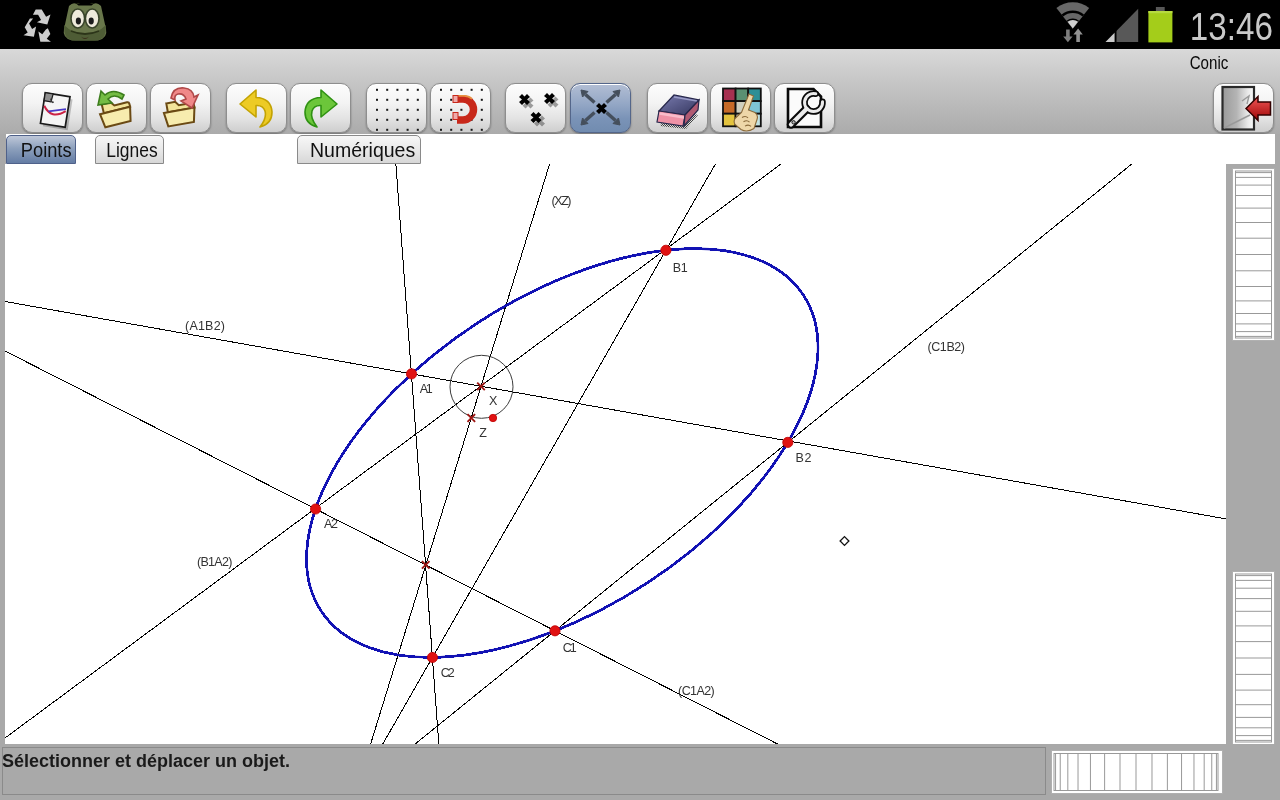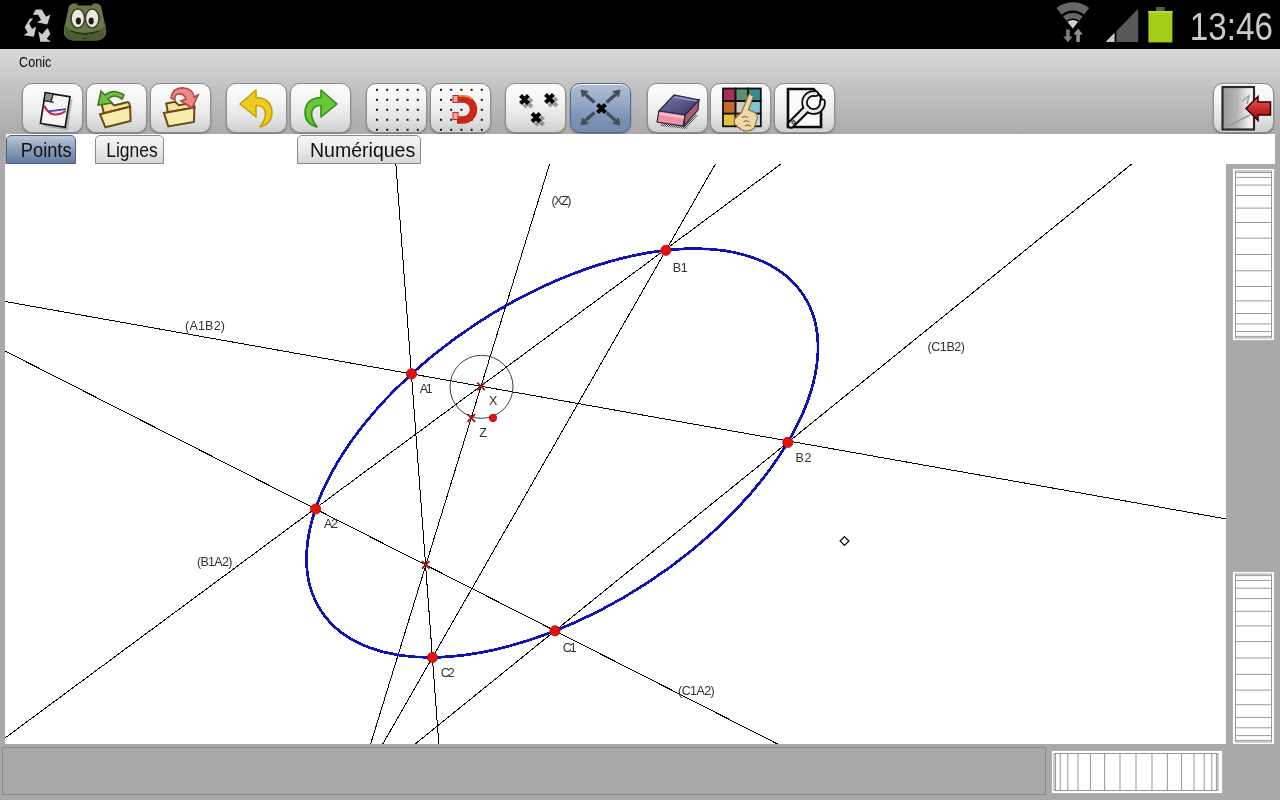--- a/index.html
+++ b/index.html
@@ -1,20 +1,20 @@
 <!DOCTYPE html>
 <html><head><meta charset="utf-8">
 <style>
 *{margin:0;padding:0;box-sizing:border-box}
 html,body{width:1280px;height:800px;overflow:hidden;font-family:"Liberation Sans",sans-serif;background:#a9a9a9}
 #root{position:absolute;left:0;top:0;width:1280px;height:800px}
 #sbar{position:absolute;left:0;top:0;width:1280px;height:49px;background:#000}
 #time{position:absolute;right:7px;top:3.5px;color:#c9c9c9;font-size:39.5px;transform:scaleX(0.84);transform-origin:right}
 #header{position:absolute;left:0;top:49px;width:1280px;height:85px;background:linear-gradient(180deg,#d9d9d9,#c3c3c3 45%,#ababab)}
-#title{position:absolute;left:16px;top:3.5px;width:1232px;text-align:left;font-size:15px;color:#0a0a0a}
+#title{position:absolute;left:0;top:3.5px;width:1232px;text-align:right;font-size:18px;color:#0a0a0a}
 #title span{display:inline-block;transform:scaleX(0.84)}
 .btn{position:absolute;top:83px;width:61px;height:50px;border-radius:10px;border:1px solid #8e8e8e;background:linear-gradient(180deg,#fdfdfd,#f3f3f3 40%,#e3e3e3 72%,#cecece);box-shadow:0 1px 2px rgba(0,0,0,0.35), inset 0 1px 0 #fff}
 .btn svg{position:absolute;left:0;top:0}
 #btnmove{background:linear-gradient(180deg,#b2bed4,#95a8c6 40%,#7a93b7 72%,#718cb0);border:1px solid #54668a}
 #tabstrip{position:absolute;left:6px;top:134px;width:1269px;height:30px;background:#fff}
 .tab{position:absolute;top:1px;height:29px;border:1px solid #8a8a8a;border-radius:5px 5px 0 0;background:linear-gradient(180deg,#f7f7f7,#e9e9e9 50%,#d7d7d7);color:#111;font-size:21px;text-align:right;line-height:27px}
 .tab span{display:inline-block;transform:scaleX(0.84)}
 #tabsel{background:linear-gradient(180deg,#bfc8d9,#8ea1bd 45%,#647ca4);border-color:#4f618a}
 #main{position:absolute;left:0;top:164px;width:1280px;height:580px;background:#a9a9a9}
 #canvas{position:absolute;left:5px;top:0;width:1220.5px;height:580px;background:#fff}
@@ -431,20 +431,21 @@
 <line x1="2.5" y1="132.7" x2="38.5" y2="132.7" stroke="#999" stroke-width="1"></line>
 <line x1="2.5" y1="145.4" x2="38.5" y2="145.4" stroke="#999" stroke-width="1"></line>
 <line x1="2.5" y1="155.8" x2="38.5" y2="155.8" stroke="#999" stroke-width="1"></line>
 <line x1="2.5" y1="163.6" x2="38.5" y2="163.6" stroke="#999" stroke-width="1"></line>
 <line x1="2.5" y1="168.4" x2="38.5" y2="168.4" stroke="#999" stroke-width="1"></line>
 </svg></div>
 </div>
 
 <div id="bottom">
 <div id="stpanel"></div>
+<div id="sttext">Sélectionner et déplacer un objet.</div>
 <div id="hslider">
 <svg width="170" height="42" viewBox="0 0 170 42">
 <rect x="2.0" y="2.5" width="164.0" height="37" fill="none" stroke="#999" stroke-width="1"></rect>
 <line x1="3.5756070069351047" y1="2.5" x2="3.5756070069351047" y2="39.5" stroke="#999" stroke-width="1"></line>
 <line x1="8.241878334074487" y1="2.5" x2="8.241878334074487" y2="39.5" stroke="#999" stroke-width="1"></line>
 <line x1="15.819491791191291" y1="2.5" x2="15.819491791191291" y2="39.5" stroke="#999" stroke-width="1"></line>
 <line x1="26.0172439427031" y1="2.5" x2="26.0172439427031" y2="39.5" stroke="#999" stroke-width="1"></line>
 <line x1="38.44324089239261" y1="2.5" x2="38.44324089239261" y2="39.5" stroke="#999" stroke-width="1"></line>
 <line x1="52.619958546062634" y1="2.5" x2="52.619958546062634" y2="39.5" stroke="#999" stroke-width="1"></line>
 <line x1="68.00259359467748" y1="2.5" x2="68.00259359467748" y2="39.5" stroke="#999" stroke-width="1"></line>

